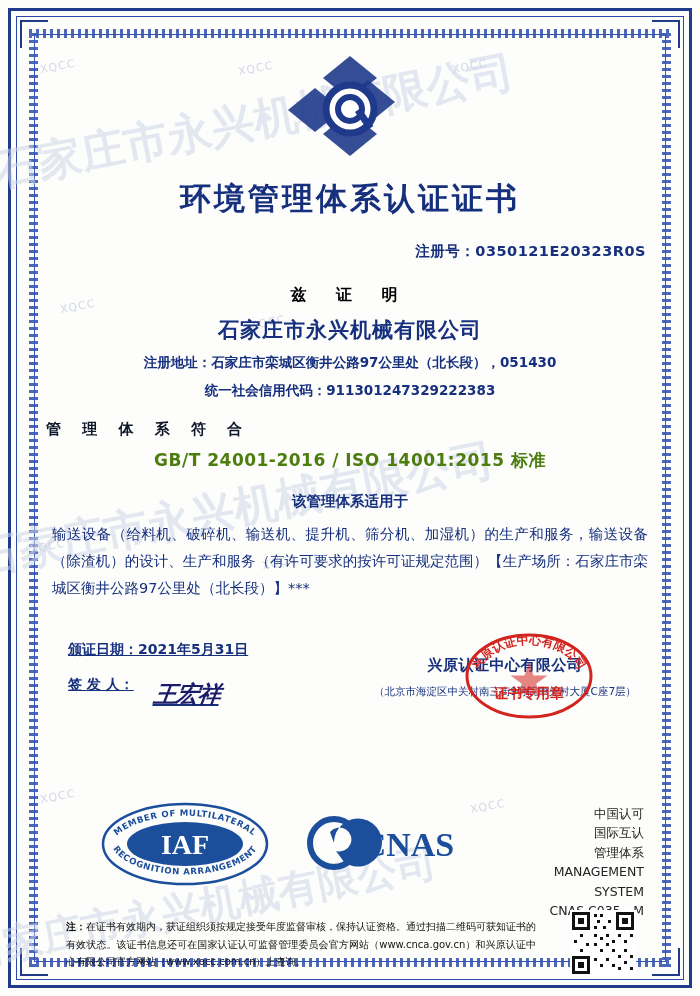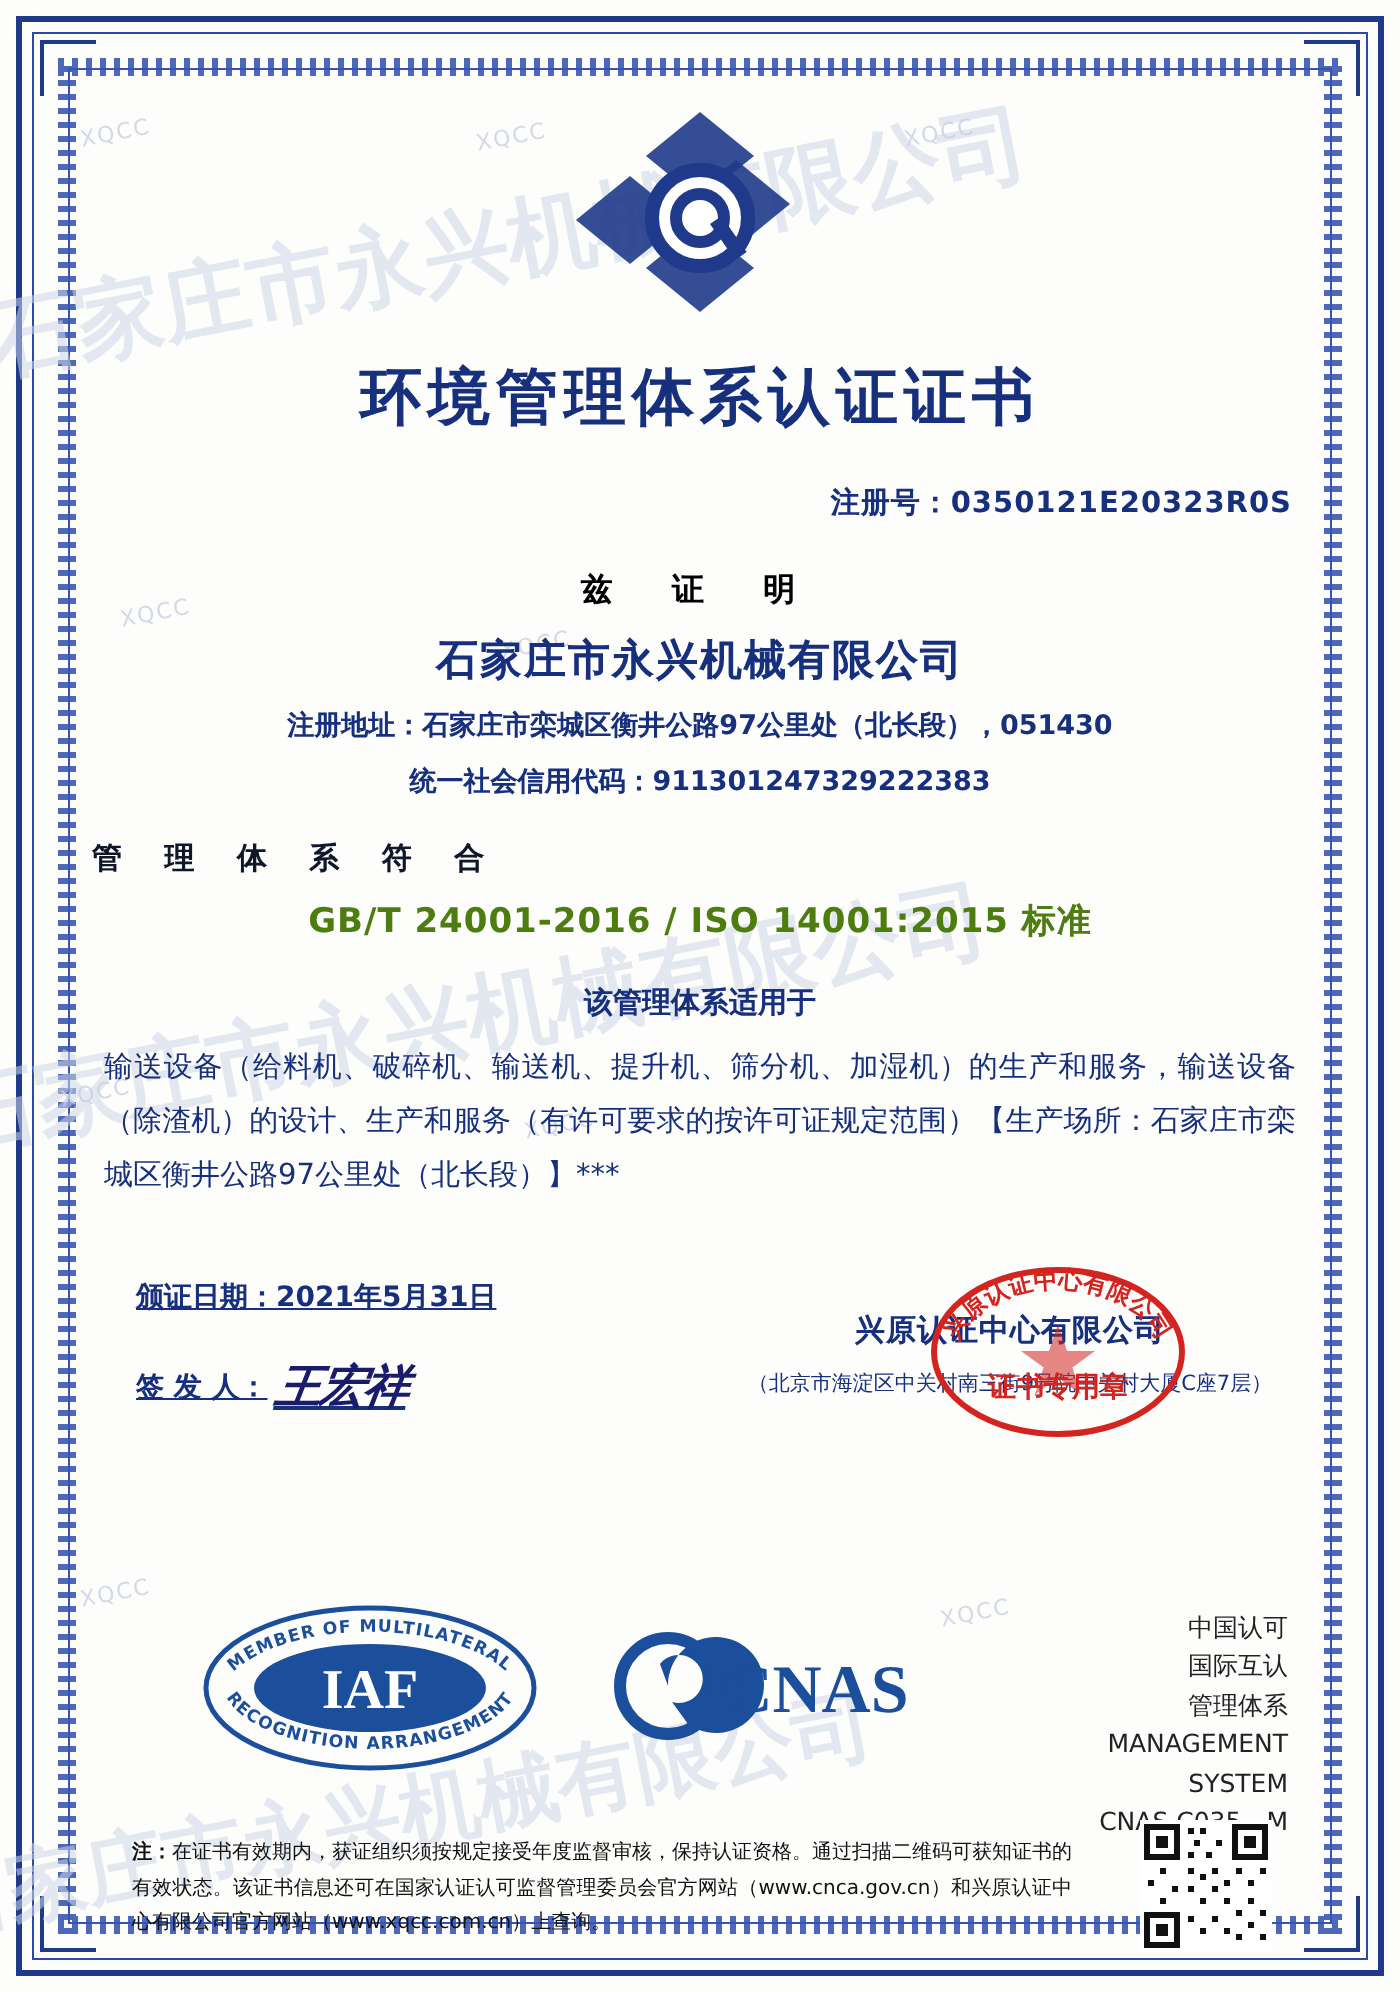--- a/index.html
+++ b/index.html
@@ -109,21 +109,21 @@
     font-size:14.5px;font-weight:400;color:#16307e;
     line-height:1.85;text-align:justify;margin-top:10px;
     padding:0 6px;
   }
 
   .dates{
     position:absolute;left:22px;top:592px;width:300px;
     font-size:14px;font-weight:700;color:#16307e;line-height:2.2;text-decoration:underline;
   }
   .sup{font-size:9px;vertical-align:super;}
-  .signer{display:flex;align-items:center;gap:4px;margin-top:4px;}
+  .signer{display:flex;align-items:flex-start;gap:20px;margin-top:4px;}
   .sig-script{
     font-family:"DejaVu Serif","Liberation Serif",serif;
     font-style:italic;font-size:23px;color:#1b1b6b;font-weight:700;
     transform:skewX(-8deg);
     letter-spacing:-1px;
   }
 
   .issuer{
     position:absolute;right:4px;top:614px;width:290px;text-align:center;
     color:#16307e;

